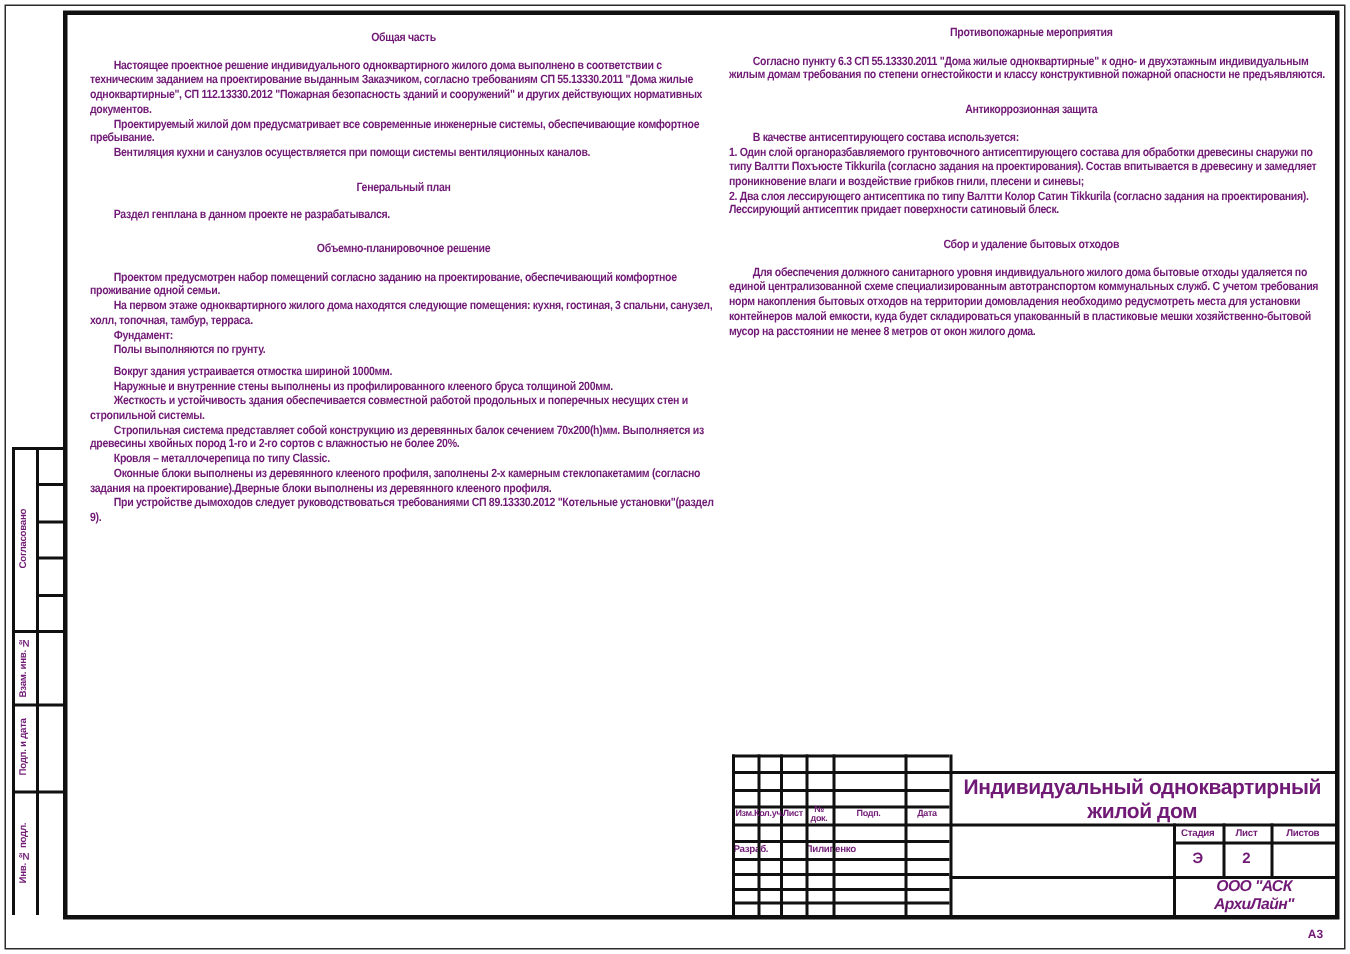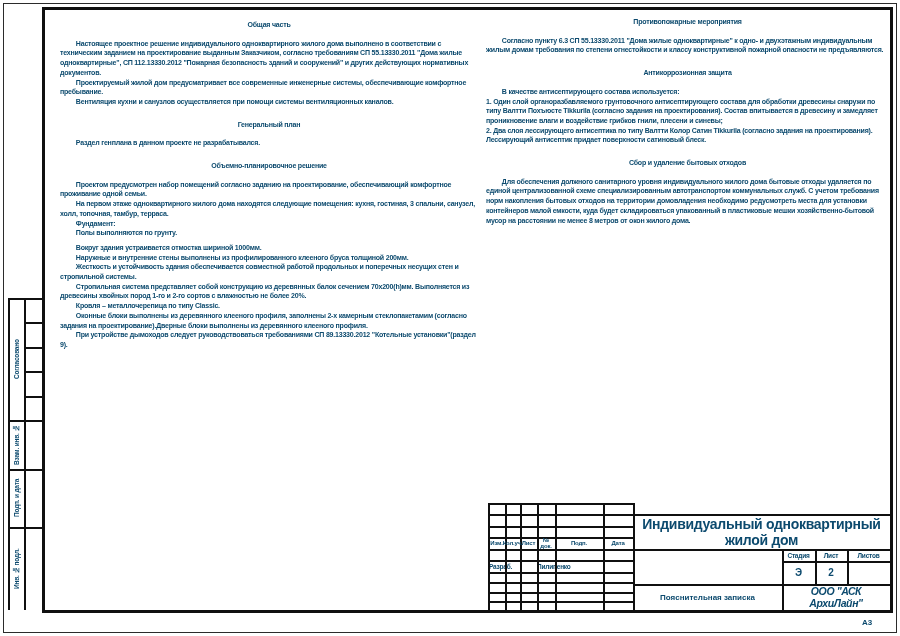--- a/index.html
+++ b/index.html
@@ -1,17 +1,17 @@
 <!DOCTYPE html>
 <html><head>
 <meta charset="utf-8">
 <style>
   html,body{margin:0;padding:0;background:#fff;}
   #canvas{position:relative;width:900px;height:636px;background:#fff;overflow:hidden;
-          font-family:"Liberation Sans",sans-serif;color:#0c4a6e;}
+          font-family:"Liberation Sans",sans-serif;color:#701a75;}
   .outer{position:absolute;left:3px;top:3px;width:894px;height:630px;
          border:1px solid #2b2b2b;box-sizing:border-box;}
   .frame{position:absolute;left:42px;top:7px;width:851px;height:606px;
          border:3px solid #101010;box-sizing:border-box;}
   .ln{position:absolute;background:#101010;}
   
   .txtcol{position:absolute;font-size:8px;font-weight:700;line-height:9.7px;
           letter-spacing:-0.25px;transform:scaleX(0.88);transform-origin:0 0;}
   #left-col{left:60px;top:20px;width:475px;}
   #right-col{left:486px;top:17px;width:458px;}
@@ -88,25 +88,24 @@
   <div class="tbcell small" style="left:537px;top:560px;width:48px;height:12px;justify-content:flex-start;">Пилипенко</div>
 
   <div class="tbcell small" style="left:782px;top:549px;width:33px;height:12px;">Стадия</div>
   <div class="tbcell small" style="left:815px;top:549px;width:32px;height:12px;">Лист</div>
   <div class="tbcell small" style="left:847px;top:549px;width:43px;height:12px;">Листов</div>
 
   <div class="tbcell stage-val" style="left:782px;top:561px;width:33px;height:23px;">Э</div>
   <div class="tbcell stage-val" style="left:815px;top:561px;width:32px;height:23px;">2</div>
   <div class="tbcell stage-val" style="left:847px;top:561px;width:43px;height:23px;"></div>
 
-  <div id="tb-doc" class="tbcell">Пояснительная записка</div>
   <div id="tb-company" class="tbcell">ООО "АСК АрхиЛайн"</div>
 
   <div class="fmt" style="left:797px;top:618px;width:48px;text-align:center;margin-top:20px;">Формат</div>
-  <div class="fmt" style="left:862px;top:618px;width:30px;font-size:8px;">А3</div>
+  <div class="fmt" style="left:862px;top:618px;width:30px;text-align:center;font-size:8px;">А3</div>
 
 <div class="ln" style="left: 488px; top: 503px; width: 145px; height: 2px;"></div>
     <div class="ln" style="left: 488px; top: 514px; width: 402px; height: 2px;"></div>
     <div class="ln" style="left: 488px; top: 526px; width: 145px; height: 2px;"></div>
     <div class="ln" style="left: 488px; top: 537px; width: 145px; height: 2px;"></div>
     <div class="ln" style="left: 488px; top: 549px; width: 402px; height: 2px;"></div>
     <div class="ln" style="left: 488px; top: 560px; width: 145px; height: 2px;"></div>
     <div class="ln" style="left: 782px; top: 561px; width: 108px; height: 2px;"></div>
     <div class="ln" style="left: 488px; top: 572px; width: 145px; height: 2px;"></div>
     <div class="ln" style="left: 488px; top: 582px; width: 145px; height: 2px;"></div>

